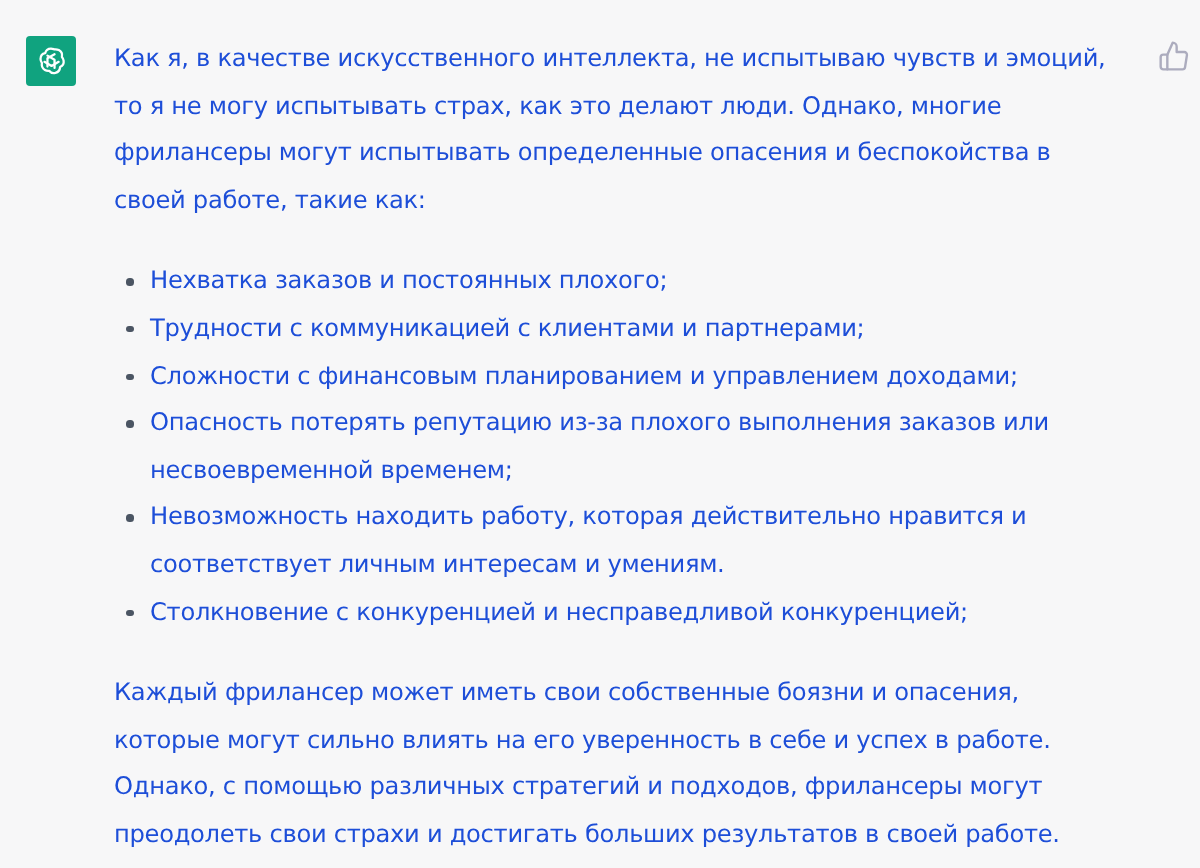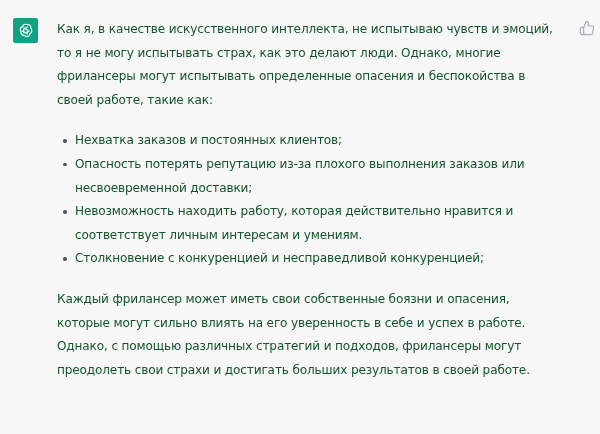--- a/index.html
+++ b/index.html
@@ -9,21 +9,21 @@
       height: 434px;
       overflow: hidden;
       background: #f7f7f8;
     }
     .message-row {
       position: relative;
       width: 600px;
       height: 434px;
       background: #f7f7f8;
       font-family: "DejaVu Sans", "Liberation Sans", sans-serif;
-      color: #14532d;
+      color: #1d4ed8;
     }
     .avatar {
       position: absolute;
       left: 13px;
       top: 18px;
       width: 25px;
       height: 25px;
       border-radius: 2px;
       background: #19c37d;
       background: #10a37f;
@@ -81,22 +81,24 @@
       <path d="M12 3.2c-2 0-3.7 1.4-4.1 3.3C6 6.9 4.6 8.6 4.6 10.6c0 1 .4 2 1 2.8-.4 1.9.4 3.9 2.1 4.9 1 .6 2 .7 3 .6 1 1.3 2.7 1.9 4.4 1.5 1.9-.5 3.2-2.2 3.3-4.1 1.7-.8 2.8-2.7 2.5-4.6-.1-1-.6-1.9-1.2-2.6.4-1.9-.5-3.9-2.2-4.8-1-.5-2-.7-3-.5C13.8 3.6 12.9 3.2 12 3.2z"></path>
       <path d="M9.5 8.2l5 2.9v5.8"></path>
       <path d="M14.5 7.2l-5 2.9v5.8"></path>
       <path d="M7.4 12.6l5 2.9 5-2.9"></path>
     </svg>
   </div>
 
   <div class="content">
     <p>Как я, в качестве искусственного интеллекта, не испытываю чувств и эмоций, то я не могу испытывать страх, как это делают люди. Однако, многие фрилансеры могут испытывать определенные опасения и беспокойства в своей работе, такие как:</p>
     <ul>
-      <li>Нехватка заказов и постоянных клиентов;</li>
-      <li>Опасность потерять репутацию из-за плохого выполнения заказов или несвоевременной доставки;</li>
+      <li>Нехватка заказов и постоянных плохого;</li>
+      <li>Трудности с коммуникацией с клиентами и партнерами;</li>
+      <li>Сложности с финансовым планированием и управлением доходами;</li>
+      <li>Опасность потерять репутацию из-за плохого выполнения заказов или несвоевременной временем;</li>
       <li>Невозможность находить работу, которая действительно нравится и соответствует личным интересам и умениям.</li>
       <li>Столкновение с конкуренцией и несправедливой конкуренцией;</li>
     </ul>
     <p class="outro">Каждый фрилансер может иметь свои собственные боязни и опасения, которые могут сильно влиять на его уверенность в себе и успех в работе. Однако, с помощью различных стратегий и подходов, фрилансеры могут преодолеть свои страхи и достигать больших результатов в своей работе.</p>
   </div>
 
   <div class="feedback">
     <svg viewBox="0 0 24 24" width="16" height="16" fill="none" stroke="#acacbe" stroke-width="1.8" stroke-linecap="round" stroke-linejoin="round">
       <path d="M14 9V5a3 3 0 0 0-3-3l-4 9v11h11.3a2 2 0 0 0 2-1.7l1.4-9a2 2 0 0 0-2-2.3z"></path>
       <path d="M7 22H4a2 2 0 0 1-2-2v-7a2 2 0 0 1 2-2h3"></path>

